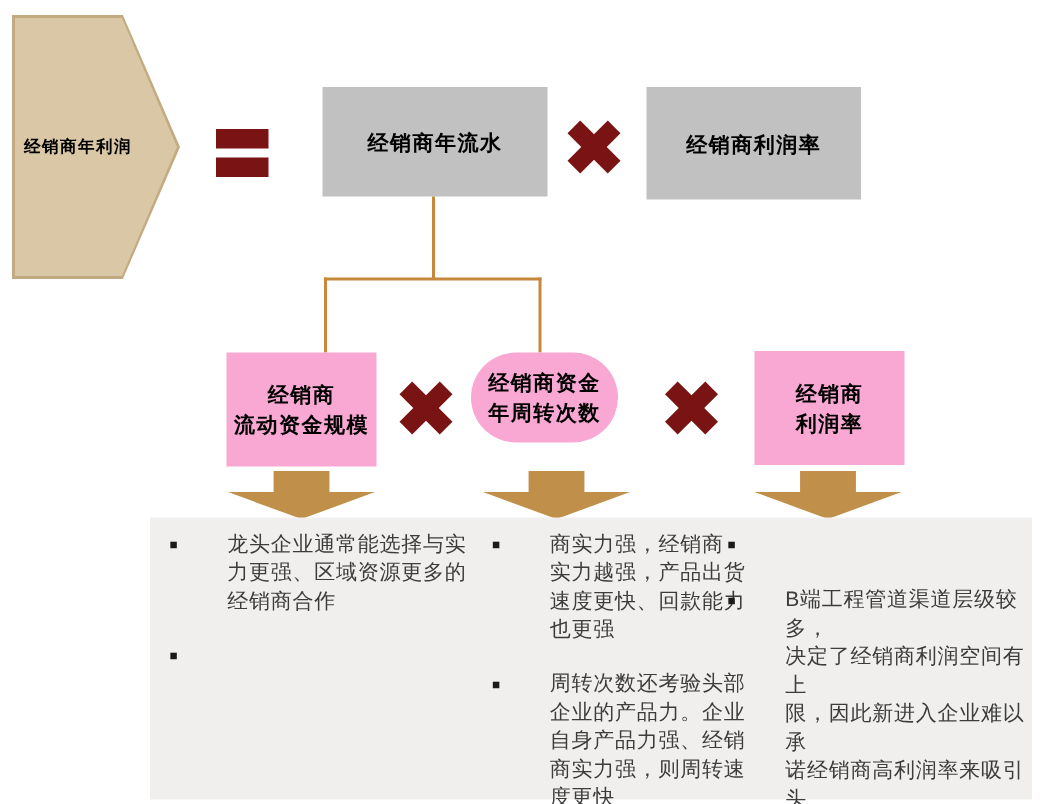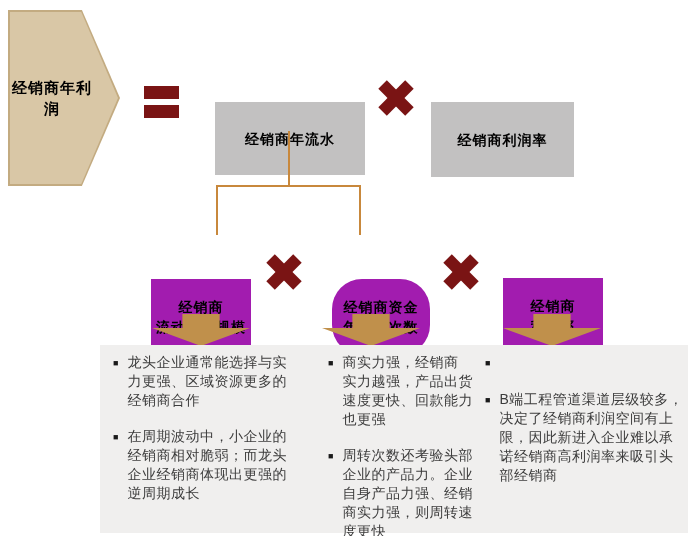--- a/index.html
+++ b/index.html
@@ -16,38 +16,38 @@
   }
   .pentagon-inner{
     position:absolute;left:2px;top:2px;width:108px;height:172px;
     background:#d9c7a6;
     -webkit-clip-path:polygon(0 0,66% 0,100% 50%,66% 100%,0 100%);
     clip-path:polygon(0 0,66% 0,100% 50%,66% 100%,0 100%);
     display:flex;align-items:center;
   }
   .pentagon-label{
     width:80px;margin-left:2px;text-align:center;
-    font-size:15px;font-weight:bold;color:#000;line-height:21px;letter-spacing:1px;
+    font-size:11px;font-weight:bold;color:#000;line-height:21px;letter-spacing:1px;
   }
   
   .equals{position:absolute;left:144px;top:86px;width:35px;height:32px;}
   .equals .bar{width:35px;height:13px;background:#7a1414;}
   .equals .bar+.bar{margin-top:6px;}
   
   .gbox{
     position:absolute;display:flex;align-items:center;justify-content:center;
     text-align:center;font-weight:bold;color:#000;font-size:14px;line-height:20px;
-    letter-spacing:1px;white-space:pre-line;margin-top:44px;
+    letter-spacing:1px;white-space:pre-line;
   }
   .gbox.top{background:#c2c1c1;}
-  .gbox.mid{background:#a21caf;}
+  .gbox.mid{background:#f9a8d4;}
   #box-flow   {left:215px;top:58px;width:150px;height:73px;}
   #box-margin {left:431px;top:58px;width:143px;height:75px;}
   #box-capital{left:151px;top:235px;width:100px;height:76px;}
-  #box-turn   {left:332px;top:235px;width:98px;height:76px;border-radius:30px;}
+  #box-turn   {left:314px;top:235px;width:98px;height:60px;border-radius:30px;}
   #box-margin2{left:503px;top:234px;width:100px;height:76px;}
   
   .cross{position:absolute;width:36px;height:36px;}
   .cross::before,.cross::after{
     content:"";position:absolute;left:-1px;top:12px;width:38px;height:12px;background:#7a1414;
   }
   .cross::before{transform:rotate(45deg);}
   .cross::after{transform:rotate(-45deg);}
   #cross-top {left:378px;top:80px;}
   #cross-mid1{left:266px;top:254px;}
@@ -72,21 +72,21 @@
   .col{position:absolute;top:8px;}
   #col1{left:13px;width:208px;}
   #col2{left:228px;width:178px;}
   #col3{left:385px;width:202px;}
   .bullet{display:flex;align-items:flex-start;}
   .bullet+.bullet{margin-top:17px;}
   .bullet .marker{
     flex:0 0 auto;font-size:9px;line-height:19px;color:#1a1a1a;margin-right:9px;padding-top:1px;
   }
   .bullet .btext{
-    font-size:14px;line-height:19px;color:#3c3c3c;letter-spacing:0.5px;white-space:pre-line;
+    font-size:14px;line-height:19px;color:#3c3c3c;letter-spacing:0.5px;white-space:pre-line;margin-left:24px;
   }
 </style>
 </head>
 <body>
 
 <div id="stage">
 
   <div class="pentagon-outer">
     <div class="pentagon-inner">
       <div class="pentagon-label">经销商年利润</div>
@@ -124,24 +124,20 @@
 
     <div id="col1" class="col">
       <div class="bullet">
         <span class="marker">■</span>
         <span class="btext">龙头企业通常能选择与实
 力更强、区域资源更多的
 经销商合作</span>
       </div>
       <div class="bullet">
         <span class="marker">■</span>
-        <span class="btext">在周期波动中，小企业的
-经销商相对脆弱；而龙头
-企业经销商体现出更强的
-逆周期成长</span>
       </div>
     </div>
 
     <div id="col2" class="col">
       <div class="bullet">
         <span class="marker">■</span>
         <span class="btext">商实力强，经销商
 实力越强，产品出货
 速度更快、回款能力
 也更强</span>

